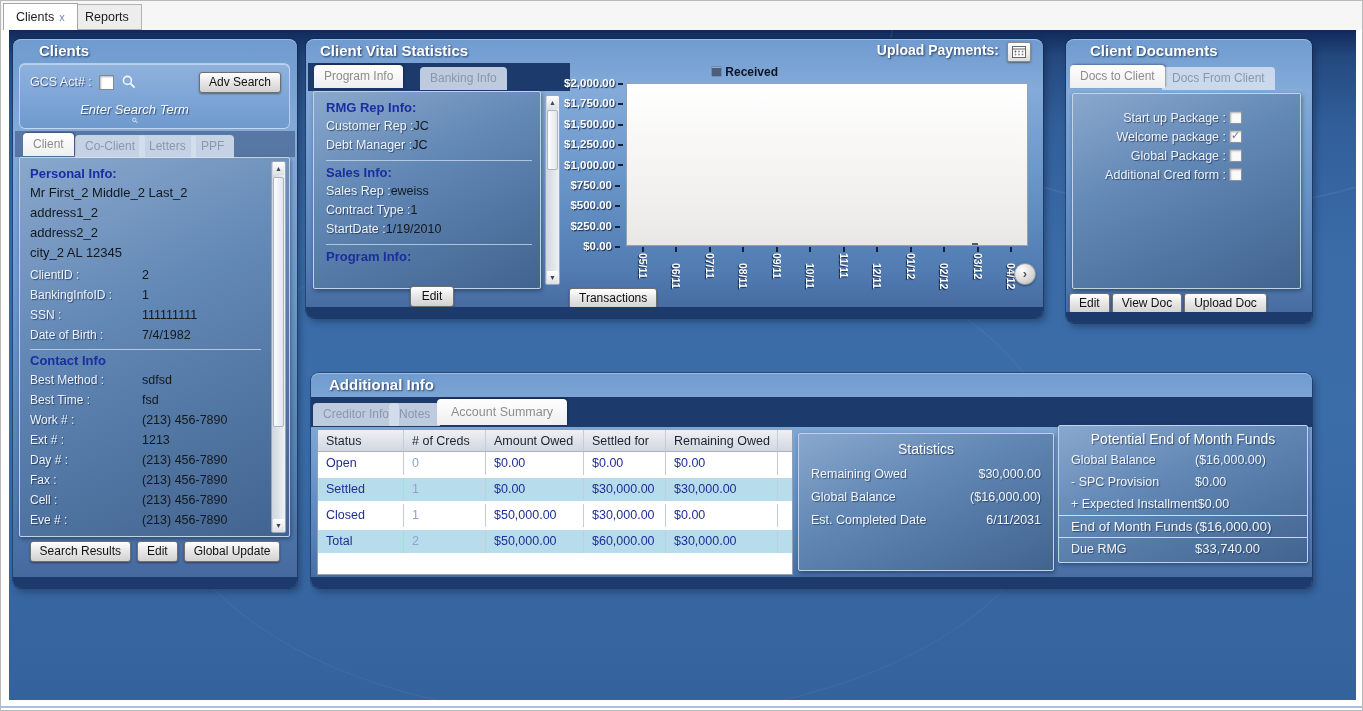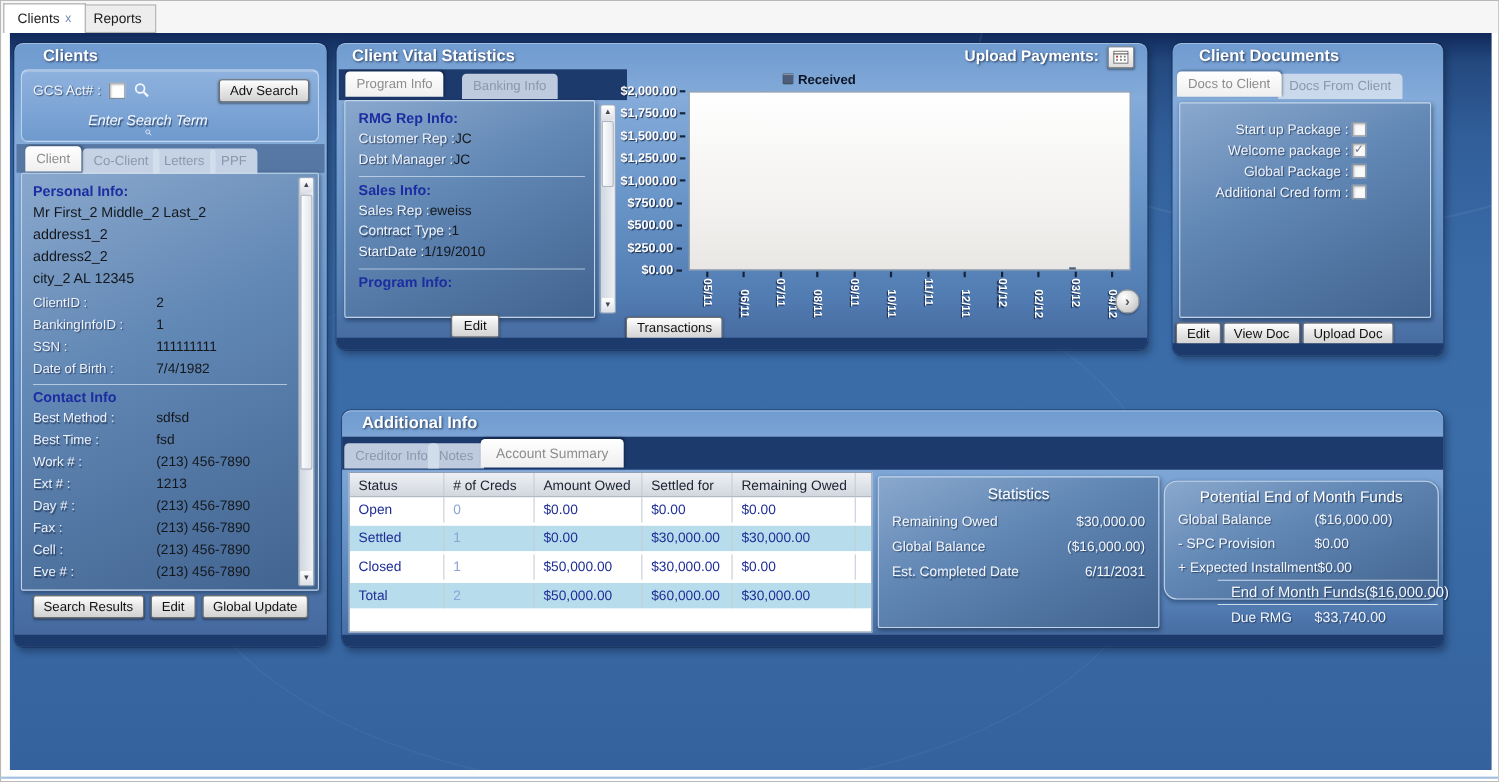--- a/index.html
+++ b/index.html
@@ -86,21 +86,21 @@
   .trow { display:flex; height:23px; line-height:23px; color:#1f2e96; margin-bottom:3px; }
   .trow.hl { background:#b7dcec; }
   .creds { color:#8ba3d6; }
 
   
   .stitle { text-align:center; font-size:14px; color:#fff; text-shadow:1px 1px 1px rgba(10,25,55,.6); padding:7px 0 5px; }
   .srow { display:flex; justify-content:space-between; align-items:center; height:23px; padding:0 12px; font-size:12.5px; color:#f2f6fc; text-shadow:1px 1px 1px rgba(10,25,55,.55); white-space:nowrap; }
   .prow { display:flex; align-items:center; height:22px; padding:0 12px; font-size:12.5px; color:#f2f6fc; text-shadow:1px 1px 1px rgba(10,25,55,.55); white-space:nowrap; }
   .prow .pl { flex:1; }
   .prow .pv { width:100px; flex:none; }
-  .pdiv { border-top:1px solid rgba(235,242,250,.8);margin-left:48px; }
+  .pdiv { border-top:1px solid rgba(235,242,250,.8); }
 
   .inputbox { width:15px; height:15px; background:#fff; border:1px solid #7f8a98; box-shadow:inset 1px 1px 2px rgba(0,0,0,.3); }
   .calbtn { width:24px; height:20px; background:linear-gradient(#fff,#dcdcdc); border:1px solid #8a8a8a; border-radius:2px; display:flex; align-items:center; justify-content:center; box-shadow:0 1px 2px rgba(0,0,0,.4); }
 </style>
 </head>
 <body>
 
 <div class="page">
 
   <div class="tabstrip">
@@ -434,21 +434,21 @@
         <div class="srow">
             <span>Global Balance</span>
             <span>($16,000.00)</span>
           </div>
         <div class="srow">
             <span>Est. Completed Date</span>
             <span>6/11/2031</span>
           </div>
       </div>
 
-      <div class="steel" style="left:747px;top:64px;width:250px;height:108px;border-radius:12px;">
+      <div class="steel" style="left:747px;top:52px;width:250px;height:138px;">
         <div class="stitle" style="padding-top:5px;padding-bottom:2px;">Potential End of Month Funds</div>
         <div class="prow">
             <span class="pl">Global Balance</span>
             <span class="pv">($16,000.00)</span>
           </div>
         <div class="prow">
             <span class="pl">- SPC Provision</span>
             <span class="pv">$0.00</span>
           </div>
         <div class="prow">

